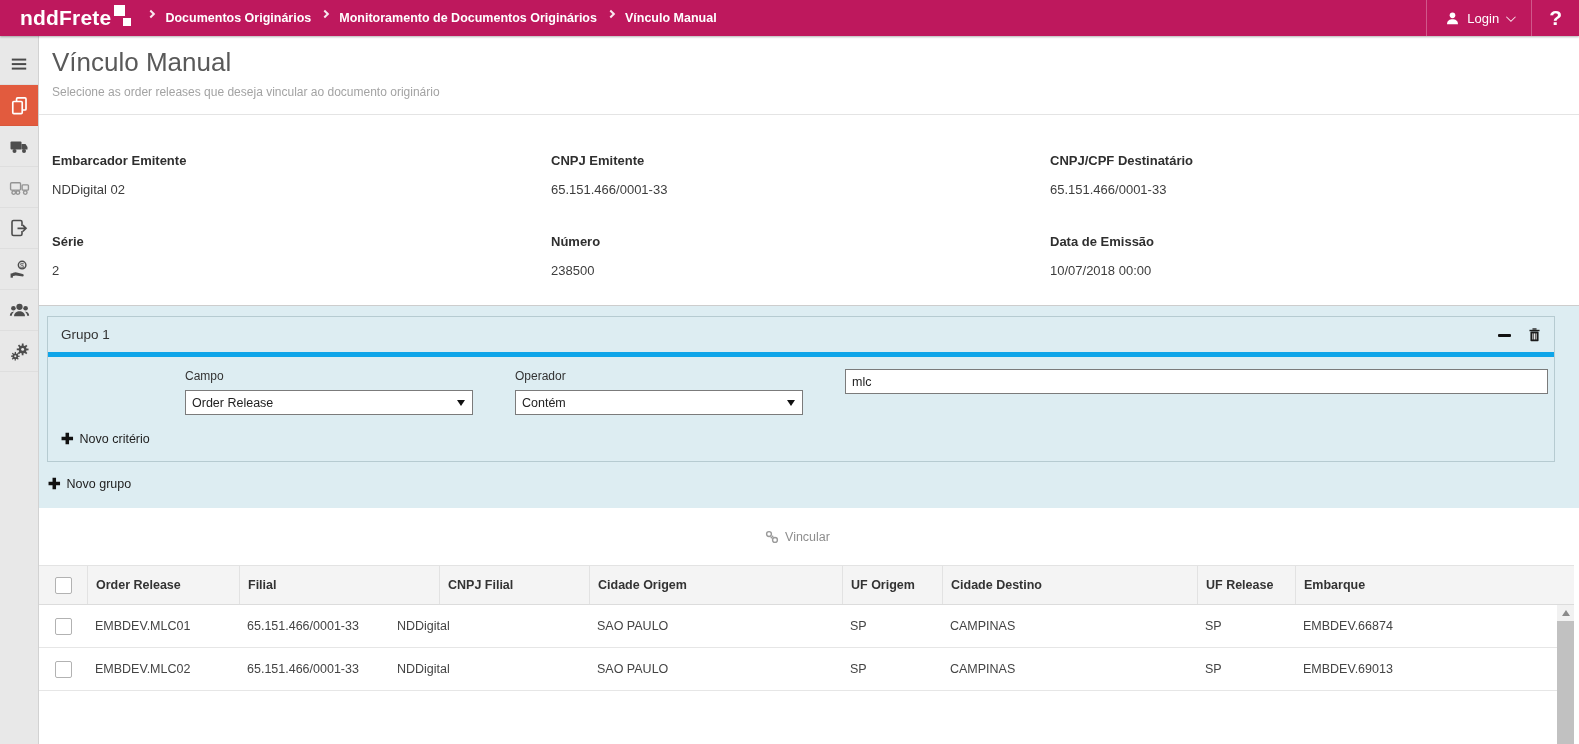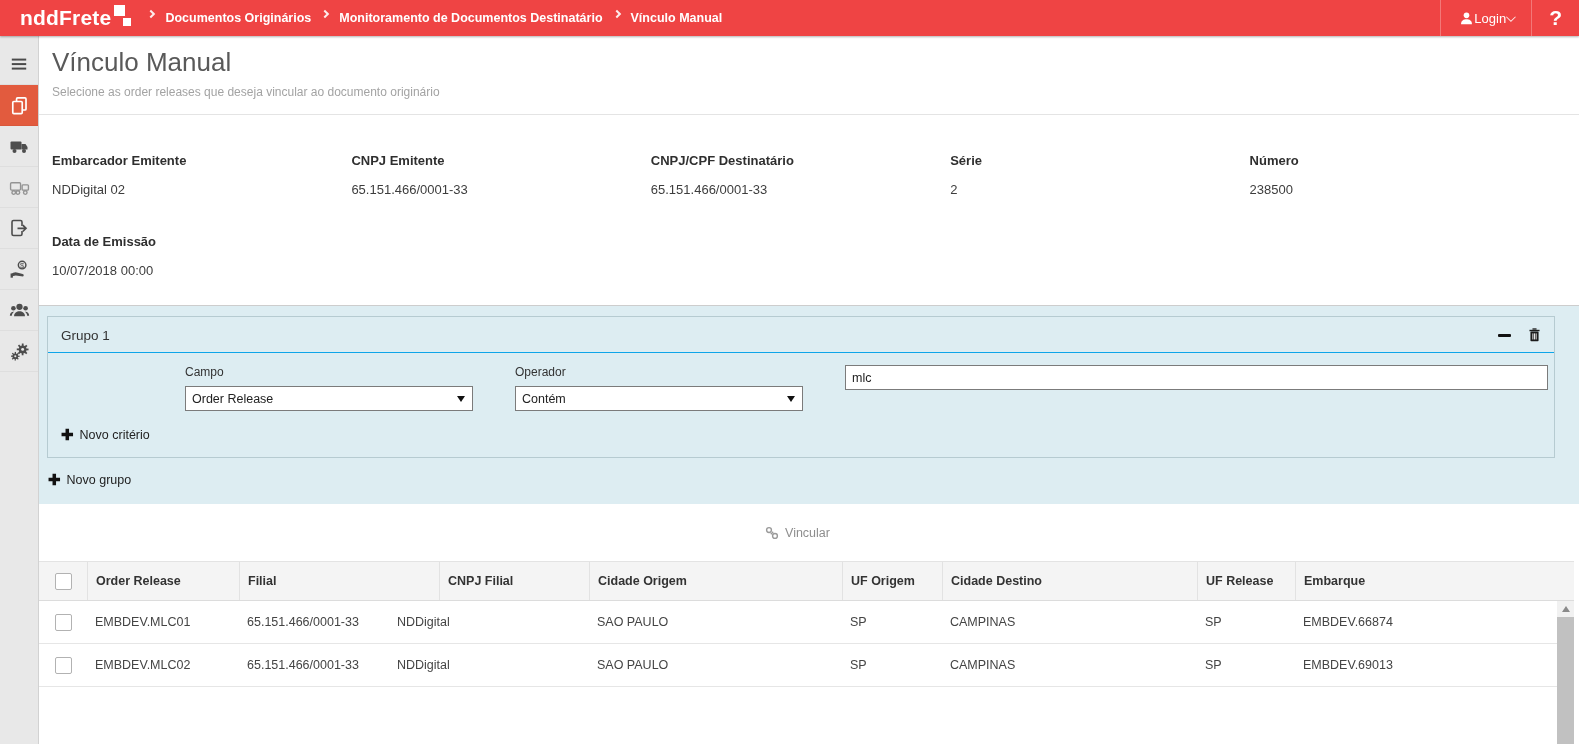--- a/index.html
+++ b/index.html
@@ -1,69 +1,69 @@
 <!DOCTYPE html>
 <html><head>
 <meta charset="utf-8">
 <style>
   * { margin:0; padding:0; box-sizing:border-box; }
   html,body { width:1579px; height:744px; overflow:hidden; background:#fff;
               font-family:"Liberation Sans", sans-serif; }
 
   
-  .topbar { height:36px; background:#ef4444; display:flex; align-items:center;
+  .topbar { height:36px; background:#be185d; display:flex; align-items:center;
             color:#fff; position:relative; z-index:5; box-shadow:0 1px 2px rgba(0,0,0,.3); }
   .logo { display:flex; align-items:flex-start; margin-left:20px; cursor:pointer; }
   .logo-text { font-size:21px; font-weight:600; letter-spacing:.2px; line-height:26px; }
   .logo-mark { position:relative; width:20px; height:24px; margin-left:3px; }
   .logo-mark .sq-big { position:absolute; left:0; top:0; width:11px; height:11px; background:#fff; }
   .logo-mark .sq-small { position:absolute; left:9px; top:13px; width:8px; height:8px; background:#fff; }
   .crumbs { display:flex; align-items:flex-start; margin-left:14px; gap:11px; font-size:12.5px; font-weight:bold; }
   .chev { width:6px; height:6px; border-top:2px solid rgba(255,255,255,.9);
           border-right:2px solid rgba(255,255,255,.9); transform:rotate(45deg); display:inline-block; }
   .crumb { cursor:pointer; }
   .topbar-right { margin-left:auto; display:flex; align-items:center; height:100%; }
   .tb-divider { width:1px; height:100%; background:rgba(255,255,255,.28); }
-  .login { display:flex; align-items:center; gap:0; padding:0 18px; height:100%;
+  .login { display:flex; align-items:center; gap:7px; padding:0 18px; height:100%;
            font-size:13px; cursor:pointer; }
   .login-chev { width:7px; height:7px; border-right:1.5px solid rgba(255,255,255,.85);
                 border-bottom:1.5px solid rgba(255,255,255,.85); transform:rotate(45deg) translateY(-2px); }
   .help { font-size:21px; font-weight:bold; padding:0 17px; cursor:pointer; }
 
   
   .shell { display:flex; height:708px; }
   .sidebar { width:39px; background:#e8e8e8; border-right:1px solid #d2d2d2;
              display:flex; flex-direction:column; padding-top:8px; }
   .side-item { width:38px; height:41px; display:flex; align-items:center; justify-content:center;
                cursor:pointer; border-bottom:1px solid rgba(0,0,0,.04); }
   .side-item.active { background:#e25b3e; }
 
   
   .content { flex:1; background:#fff; overflow:hidden; display:flex; flex-direction:column; }
   .page-head { padding:11px 0 0 13px; }
   .page-title { font-size:26px; font-weight:400; color:#595959; }
   .page-sub { font-size:12px; color:#a3a3a3; margin-top:7px; }
   .head-divider { border-bottom:1px solid #e4e4e4; margin-top:15px; }
 
-  .doc-info { display:grid; grid-template-columns:repeat(5,1fr); row-gap:37px;
+  .doc-info { display:grid; grid-template-columns:repeat(3,1fr); row-gap:37px;
               padding:38px 30px 0 13px; }
   .field-label { font-size:13px; font-weight:bold; color:#2f2f2f; }
   .field-value { font-size:13px; color:#3d3d3d; margin-top:14px; }
 
   
   .filters { margin-top:27px; background:#ddedf2; border-top:1px solid #cdcdcd; }
   .filters-head { height:33px; display:flex; align-items:center; padding:0 23px 0 13px;
                   border-bottom:1px solid #c2d4d9; }
   .filters-title { font-size:13px; color:#333; }
   .filters-actions { margin-left:auto; display:flex; gap:20px; }
   .fbtn { display:flex; align-items:center; gap:6px; font-size:12.5px; color:#1f1f1f; cursor:pointer; }
 
   .group-box { margin:10px 24px 0 8px; border:1px solid #b6cbd1; }
-  .group-head { display:flex; align-items:center; padding:10px 13px 9px 13px;
-                border-bottom:1px solid #0ea5e9; }
+  .group-head { display:flex; align-items:flex-start; padding:10px 13px 9px 13px;
+                border-bottom:5px solid #0ea5e9; }
   .group-title { font-size:13.5px; color:#333; }
   .group-tools { margin-left:auto; display:flex; align-items:center; gap:17px; }
   .icon-btn { cursor:pointer; display:flex; align-items:center; }
   .minus-glyph { width:13px; height:3px; background:#111; border-radius:1px; }
 
   .criteria { display:flex; gap:12px; padding:12px 6px 0 107px; }
   .crit-field { display:flex; flex-direction:column;margin-left:30px; }
   .crit-label { font-size:12px; color:#333; margin-bottom:7px; }
   .select { width:288px; height:25px; background:#fff; border:1px solid #7b7b7b;
             display:flex; align-items:center; padding:0 22px 0 6px; position:relative;
@@ -121,21 +121,21 @@
     <span class="logo-text">nddFrete</span>
     <span class="logo-mark">
       <span class="sq-big"></span>
         <span class="sq-small"></span>
     </span>
   </div>
   <nav class="crumbs">
     <span class="chev"></span>
     <span class="crumb">Documentos Originários</span>
     <span class="chev"></span>
-    <span class="crumb">Monitoramento de Documentos Destinatário</span>
+    <span class="crumb">Monitoramento de Documentos Originários</span>
     <span class="chev"></span>
     <span class="crumb">Vínculo Manual</span>
   </nav>
   <div class="topbar-right">
     <div class="tb-divider"></div>
     <div class="login">
       <span>
         <svg width="15" height="15" viewBox="0 0 16 16">
             <circle cx="8" cy="4.6" r="3" fill="#fff"></circle>
             <path d="M2.2 14 c0-3.6 2.7-5.1 5.8-5.1 s5.8 1.5 5.8 5.1z" fill="#fff"></path>

